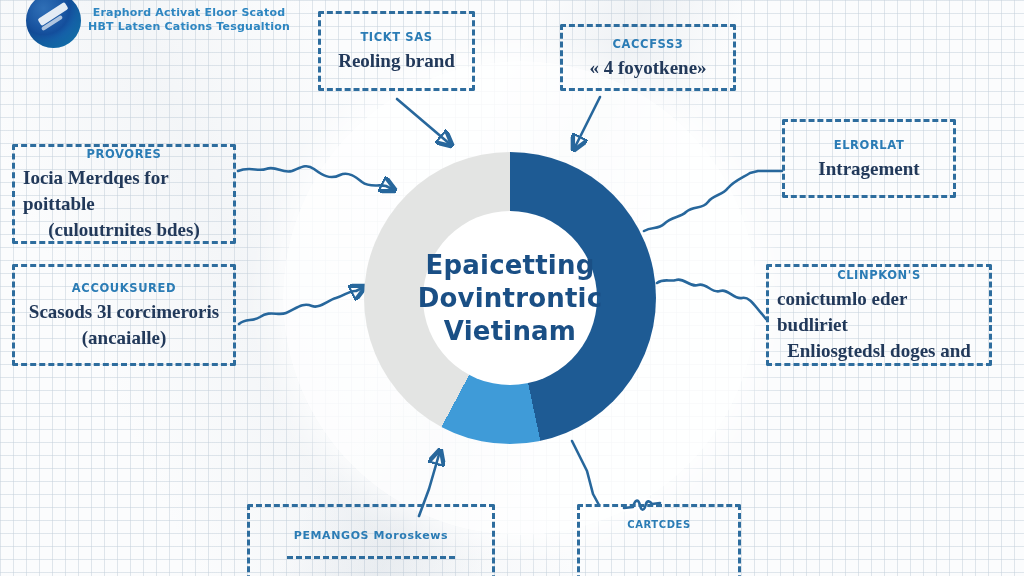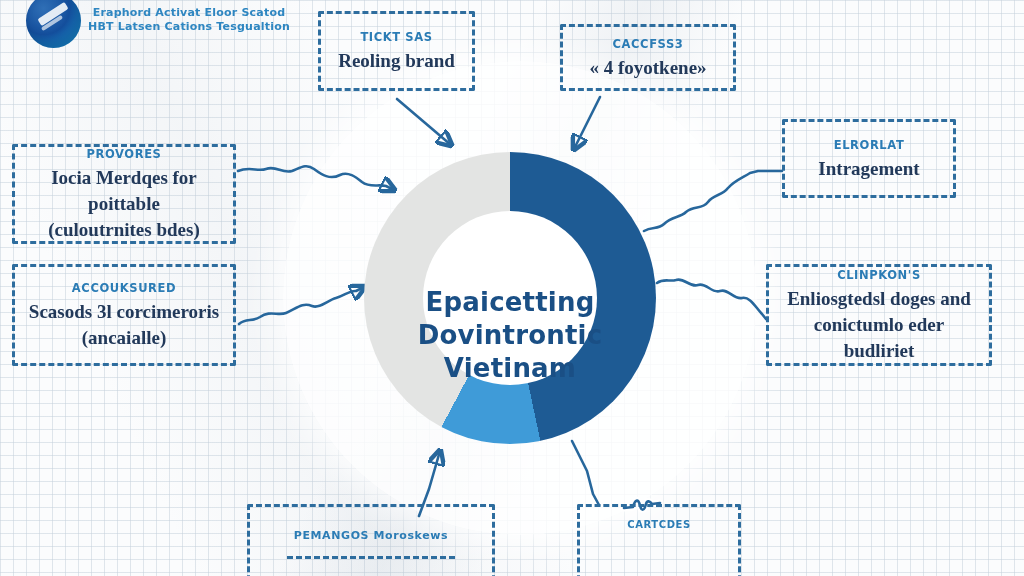--- a/index.html
+++ b/index.html
@@ -35,21 +35,21 @@
     background:rgba(255,255,255,.65);transform:rotate(-33deg);
   }
   .brand{
     position:absolute;left:88px;top:6px;
     color:#2e86c1;font-size:11px;font-weight:bold;line-height:14px;letter-spacing:.2px;text-align:center;
   }
   
   .dbox{
     position:absolute;border:3px dashed #2e6d9e;border-radius:2px;
     display:flex;flex-direction:column;align-items:center;justify-content:center;
-    text-align:center;box-sizing:border-box;padding:4px 8px;
+    box-sizing:border-box;padding:4px 8px;
   }
   .dbox .hd{
     color:#2b7cb5;font-size:11.5px;font-weight:bold;letter-spacing:.6px;margin:2px 0 4px 0;
   }
   .dbox .bd{
     color:#22395a;font-size:19px;font-weight:bold;line-height:26px;font-family:Liberation Serif, serif;
   }
   .box-top-center{left:318px;top:11px;width:157px;height:80px;}
   .box-top-right{left:560px;top:24px;width:176px;height:67px;}
   .box-left-top{left:12px;top:104px;width:224px;height:100px;margin-top:40px;}
@@ -66,21 +66,21 @@
   
   .halo{
     position:absolute;left:283px;top:61px;width:474px;height:474px;border-radius:50%;
     background:rgba(255,255,255,.8);box-shadow:0 0 34px 10px rgba(255,255,255,.8);
   }
   .donut{
     position:absolute;left:364px;top:152px;width:292px;height:292px;border-radius:50%;
   }
   .donut-hole{
     position:absolute;inset:59px;background:#ffffff;border-radius:50%;
-    display:flex;flex-direction:column;align-items:center;justify-content:flex-end;
+    display:flex;flex-direction:column;align-items:center;justify-content:center;
   }
   .donut-hole .ctext{
     color:#1a4f85;font-size:26px;font-weight:bold;line-height:33px;letter-spacing:.2px;
   }
   svg.overlay{position:absolute;left:0;top:0;width:1024px;height:576px;pointer-events:none;}
   svg.overlay path{fill:none;stroke:#27679c;stroke-width:2.6;stroke-linecap:round;stroke-linejoin:round;}
   svg.overlay path.halo-stroke{stroke:#ffffff;stroke-width:7;}
 </style>
 </head>
 <body>
@@ -144,22 +144,22 @@
     <div class="bd">(ancaialle)</div>
   </div>
 
   <div class="dbox box-right-top">
     <div class="hd">ELRORLAT</div>
     <div class="bd">Intragement</div>
   </div>
 
   <div class="dbox box-right-middle">
     <div class="hd">CLINPKON'S</div>
+    <div class="bd">conictumlo eder budliriet</div>
     <div class="bd">Enliosgtedsl doges and</div>
-    <div class="bd">conictumlo eder budliriet</div>
   </div>
 
   <div class="dbox box-bottom-left">
     <div class="hd">PEMANGOS Moroskews</div>
     <div class="inner-dash"></div>
   </div>
 
   <div class="dbox box-bottom-right">
     <div class="hd">CARTCDES</div>
   </div>

